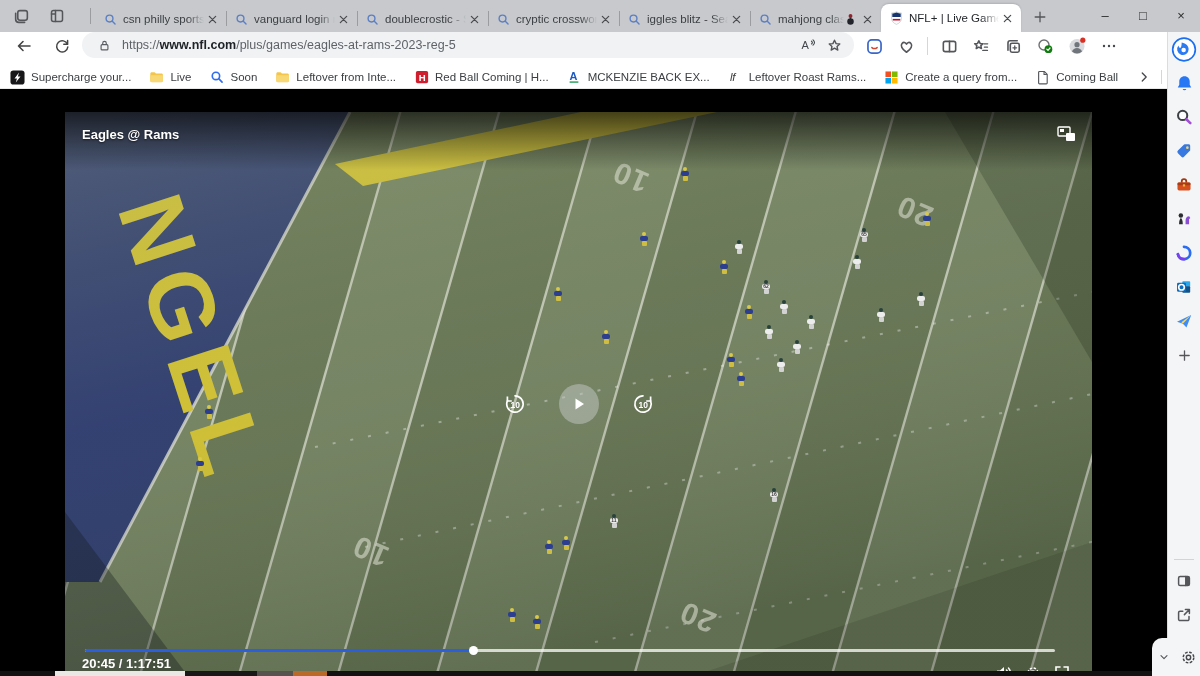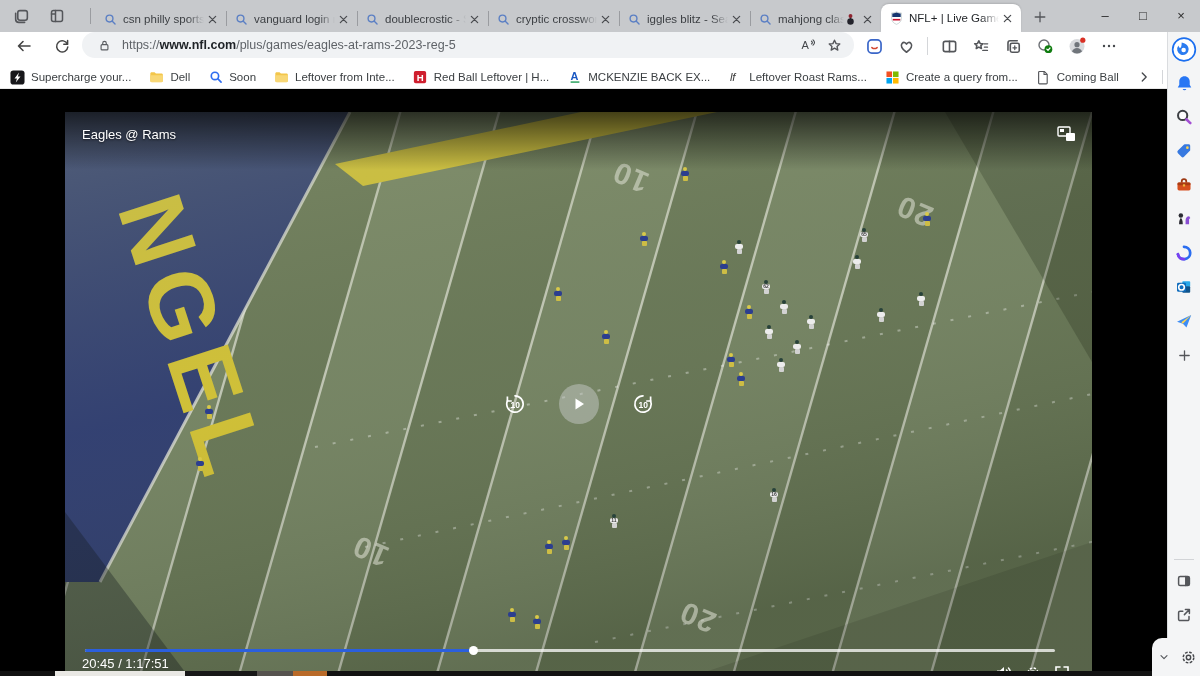--- a/index.html
+++ b/index.html
@@ -37,42 +37,42 @@
   .favbar{position:absolute;left:0;top:66px;width:1167px;height:23px;background:#fff;display:flex;align-items:center;padding:0 10px;font-size:11.5px;color:#3c4043;border-bottom:1px solid #e8e8e8;}
   .favitem{display:flex;align-items:center;gap:6px;margin-right:18px;white-space:nowrap;cursor:pointer;}
   .favic{width:15px;height:15px;display:flex;align-items:center;justify-content:center;}
   .fav-right{margin-left:auto;display:flex;align-items:center;}
   .fav-sep{width:1px;height:14px;background:#d4d6d9;margin:0 10px;}
 
   
   .content{position:absolute;left:0;top:89px;width:1167px;height:587px;background:#000;}
   .video{position:absolute;left:65px;top:23px;width:1027px;height:560px;overflow:hidden;background:#64744f;}
   .video svg.field{position:absolute;left:0;top:0;}
-  .vtitle{position:absolute;left:17px;top:15px;color:#fff;font-size:13px;font-weight:400;text-shadow:0 1px 2px rgba(0,0,0,.6);z-index:5;}
+  .vtitle{position:absolute;left:17px;top:15px;color:#fff;font-size:13px;font-weight:700;text-shadow:0 1px 2px rgba(0,0,0,.6);z-index:5;}
   .topfade{position:absolute;left:0;top:0;width:100%;height:58px;background:linear-gradient(#000a 0%,#0000 100%);z-index:3;}
   .pipbtn{position:absolute;right:16px;top:14px;z-index:6;cursor:pointer;}
   .centerctl{position:absolute;left:0;top:272px;width:100%;display:flex;align-items:center;justify-content:center;gap:33px;z-index:6;}
   .skipbtn{width:22px;height:22px;cursor:pointer;}
   .playbtn{width:40px;height:40px;border-radius:50%;background:rgba(190,195,190,.55);display:flex;align-items:center;justify-content:center;cursor:pointer;}
   .fieldnum{position:absolute;color:rgba(225,228,215,.55);font-weight:700;font-size:30px;letter-spacing:1px;transform:rotate(203deg);z-index:2;}
   .player{position:absolute;width:8px;z-index:2;}
   .player .helmet{width:4px;height:4px;border-radius:50%;margin:0 auto;}
   .player .jersey{width:8px;height:5px;border-radius:2px;position:relative;font-size:5px;line-height:5px;text-align:center;color:#3a3a3a;font-weight:700;}
   .player .legs{width:5px;height:5px;margin:0 auto;border-radius:1px;}
   .player.rams .helmet{background:#d9c94a;}
   .player.rams .jersey{background:#2c3e8f;}
   .player.rams .legs{background:#cdbd45;}
   .player.eagles .helmet{background:#27423a;}
   .player.eagles .jersey{background:#ececec;}
   .player.eagles .legs{background:#d2d2d2;}
   .progress{position:absolute;left:20px;top:537px;width:985px;height:3px;z-index:6;cursor:pointer;}
   .prog-buf{position:absolute;left:0;top:0;height:3px;background:rgba(255,255,255,.75);border-radius:2px;}
   .prog-played{position:absolute;left:0;top:0;height:3px;background:#2b5fdd;border-radius:2px;}
   .prog-knob{position:absolute;top:-3px;width:9px;height:9px;border-radius:50%;background:#fff;}
-  .vtime{position:absolute;left:17px;top:544px;color:#fff;font-size:13px;font-weight:400;z-index:6;white-space:nowrap;}
+  .vtime{position:absolute;left:17px;top:544px;color:#fff;font-size:13px;font-weight:700;z-index:6;white-space:nowrap;}
   .vbot-ic{position:absolute;top:553px;z-index:6;cursor:pointer;}
 
   
   .sidebar{position:absolute;left:1167px;top:32px;width:33px;height:644px;background:#f4f5f6;border-left:1px solid #dadcdf;display:flex;flex-direction:column;align-items:center;padding-top:4px;}
   .sb-ic{width:26px;height:26px;margin-bottom:8px;display:flex;align-items:center;justify-content:center;border-radius:5px;cursor:pointer;}
   .sb-spacer{flex:1 1 auto;}
   .sb-div{width:20px;height:1px;background:#d2d4d7;margin:4px 0 8px;}
   .sb-footer{position:absolute;right:0;bottom:0;width:48px;height:38px;background:#f4f5f6;border-radius:10px 0 0 0;display:flex;align-items:center;justify-content:space-evenly;z-index:9;}
   .sb-footer .sb-ic{margin:0;}
 
@@ -323,21 +323,21 @@
           </span>
           <span>Supercharge your...</span>
         </span>
         <span class="favitem">
           <span class="favic">
             <svg width="16" height="14" viewBox="0 0 16 14">
               <path d="M1.4 3.2c0-.8.6-1.4 1.4-1.4h3.1l1.5 1.5h6c.8 0 1.4.6 1.4 1.4v6.4c0 .8-.6 1.4-1.4 1.4H2.8c-.8 0-1.4-.6-1.4-1.4z" fill="#f3c64b"></path>
               <path d="M1.4 5h13.4v5.9c0 .8-.6 1.4-1.4 1.4H2.8c-.8 0-1.4-.6-1.4-1.4z" fill="#f8d775"></path>
             </svg>
           </span>
-          <span>Dell</span>
+          <span>Live</span>
         </span>
         <span class="favitem">
           <span class="favic">
             <svg width="14" height="14" viewBox="0 0 16 16">
               <circle cx="6.8" cy="6.8" r="4.2" stroke="#2f6df0" stroke-width="1.9" fill="none"></circle>
               <line x1="10.2" y1="10.2" x2="13.8" y2="13.8" stroke="#2f6df0" stroke-width="1.9" stroke-linecap="round"></line>
             </svg>
           </span>
           <span>Soon</span>
         </span>
@@ -350,21 +350,21 @@
           </span>
           <span>Leftover from Inte...</span>
         </span>
         <span class="favitem">
           <span class="favic">
             <svg width="14" height="14" viewBox="0 0 16 16">
               <rect x="1" y="1" width="14" height="14" rx="2" fill="#cf1f2e"></rect>
               <text x="4.4" y="12" font-size="11" font-weight="bold" fill="#fff" font-family="Liberation Sans">H</text>
             </svg>
           </span>
-          <span>Red Ball Leftover | H...</span>
+          <span>Red Ball Coming | H...</span>
         </span>
         <span class="favitem">
           <span class="favic">
             <svg width="14" height="14" viewBox="0 0 16 16">
               <text x="2.8" y="11.5" font-size="12.5" font-weight="bold" fill="#1a58c2" font-family="Liberation Serif">A</text>
               <rect x="3" y="13" width="10" height="1.6" fill="#1f9d55"></rect>
             </svg>
           </span>
           <span>MCKENZIE BACK EX...</span>
         </span>

